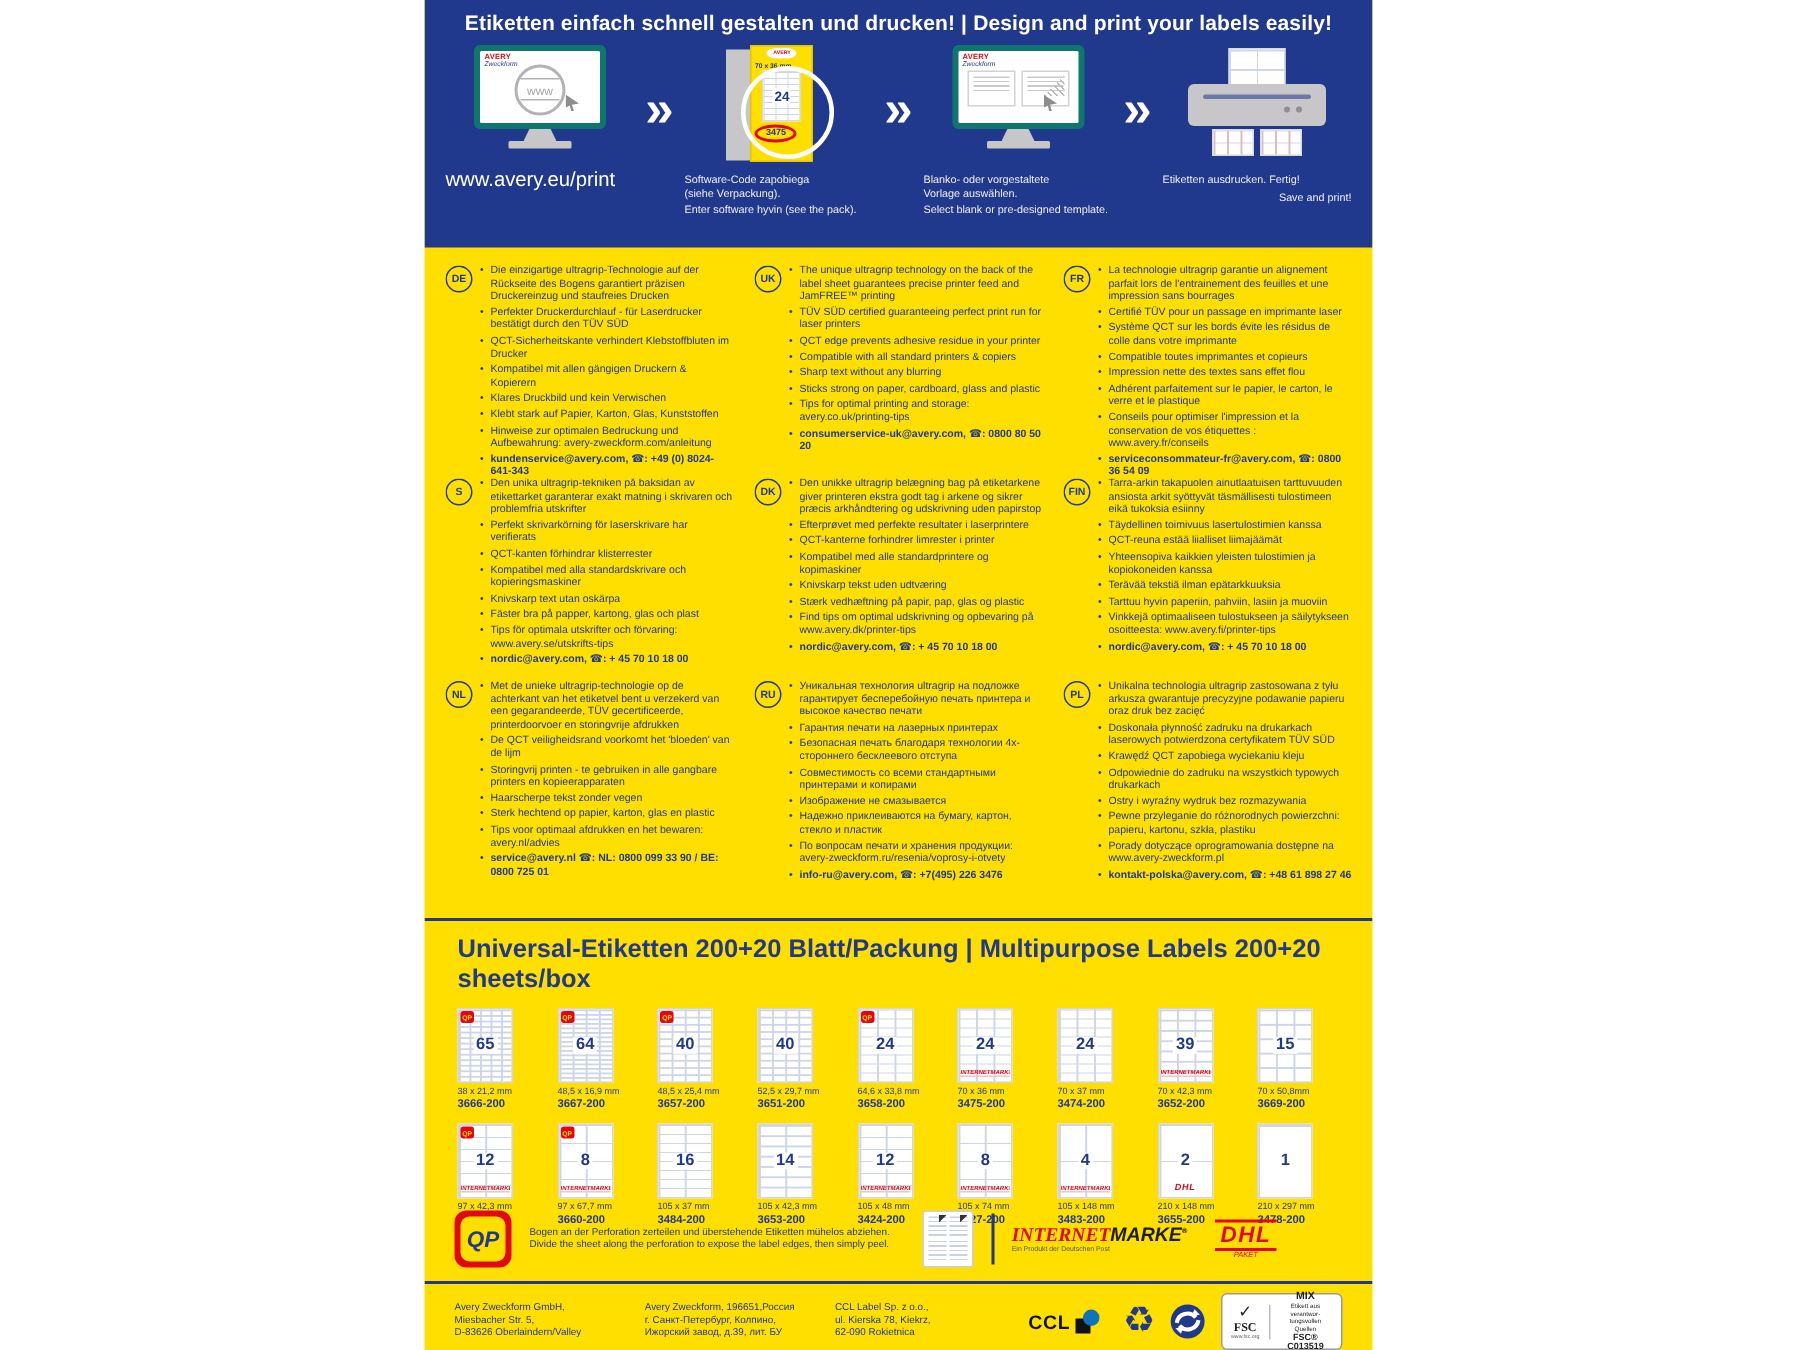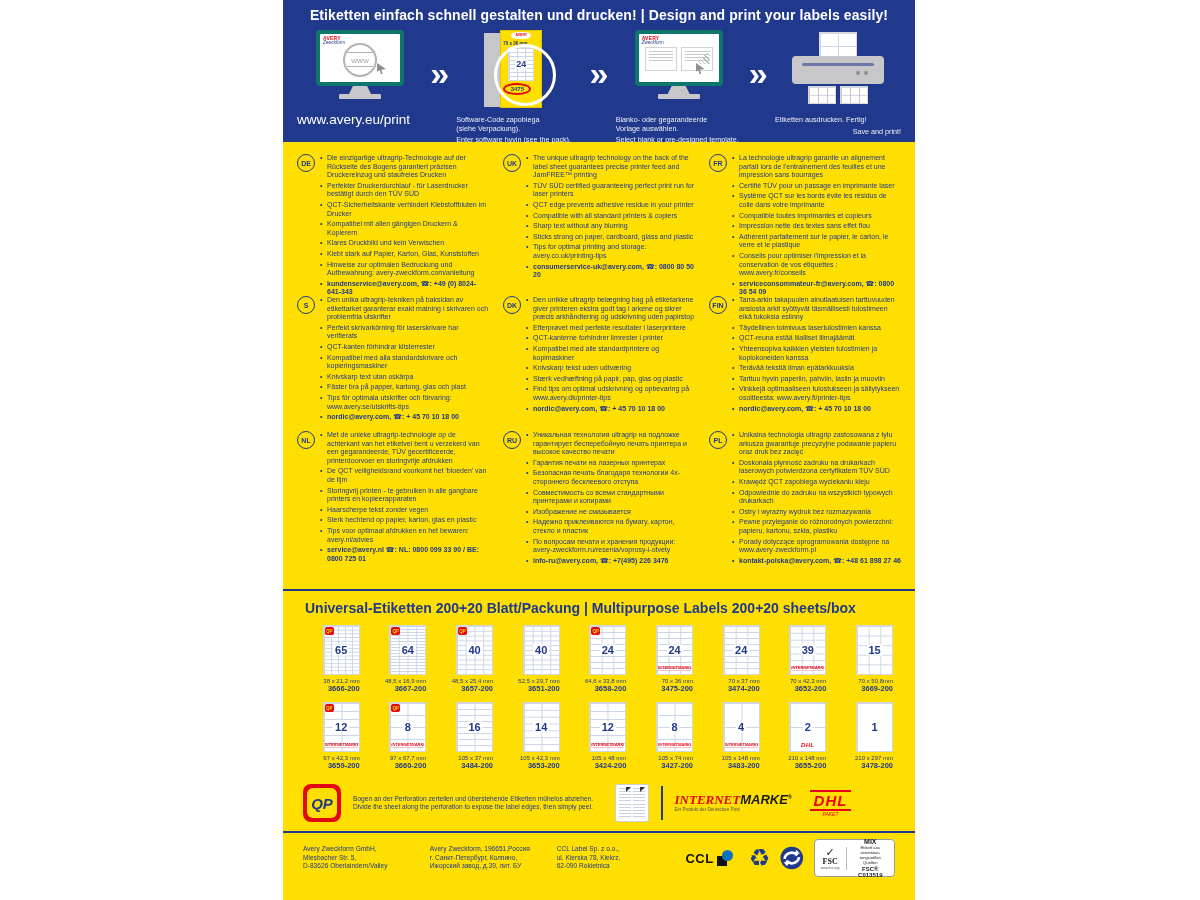--- a/index.html
+++ b/index.html
@@ -1,19 +1,19 @@
 <!DOCTYPE html>
 <html><head>
 <meta charset="utf-8">
 <style>
   html,body{margin:0;padding:0;background:#ffffff;font-family:"Liberation Sans","DejaVu Sans",sans-serif;}
   .page{position:relative;margin-left:283px;width:632px;height:900px;background:#ffdf00;overflow:hidden;}
 
   
-  .hero{height:142px;background:#20398c;box-sizing:border-box;padding:7px 14px 6px;display:flex;flex-direction:column;}
+  .hero{height:165px;background:#20398c;box-sizing:border-box;padding:7px 14px 6px;display:flex;flex-direction:column;}
   .hero-title{color:#fff;font-size:14px;font-weight:bold;text-align:center;margin-bottom:7px;letter-spacing:.1px;}
   .steps{display:flex;flex:1;justify-content:space-between;align-items:flex-start;}
   .step{width:126px;display:flex;flex-direction:column;}
   .art{height:82px;display:flex;align-items:flex-start;justify-content:center;}
   .chev{color:#fff;font-size:34px;font-weight:bold;line-height:1;margin-top:26px;}
   .cap{margin-top:4px;font-size:7.2px;line-height:8.6px;color:#eef0f6;}
   .cap div:nth-child(3){margin-top:3px;}
   .step-print .cap div:nth-child(2){margin-top:3px;text-align:right;}
   .url{margin-top:auto;font-size:13.5px;color:#fff;}
 
@@ -67,23 +67,23 @@
   .lang-badge{flex:0 0 auto;width:16px;height:16px;border:1.6px solid #20398c;border-radius:50%;color:#20398c;font-weight:bold;font-size:7px;display:flex;align-items:center;justify-content:center;background:transparent;}
   .lang-list{list-style:none;margin:0;padding:0;color:#20398c;font-size:7px;line-height:8.6px;}
   .lang-list li{position:relative;padding-left:7px;margin-bottom:2px;}
   .lang-list li:before{content:"•";position:absolute;left:0;top:0;}
   .lang-list li.contact{font-weight:bold;}
 
   .hdiv{height:2px;background:#20398c;}
 
   
   .products{box-sizing:border-box;height:184px;padding:9px 22px 0;}
-  .prod-title{color:#20398c;font-weight:bold;font-size:14px;margin-bottom:9px;}
+  .prod-title{color:#20398c;font-weight:bold;font-size:17px;margin-bottom:9px;}
   .tiles{display:grid;grid-template-columns:repeat(9,1fr);column-gap:12px;row-gap:9px;}
-  .tile{display:flex;flex-direction:column;align-items:flex-end;}
+  .tile{display:flex;flex-direction:column;align-items:flex-start;}
   .sheet{--c:3;--r:8;position:relative;width:37px;height:50px;background:#fff;border:1px solid #d6d6d6;box-sizing:border-box;
      background-image:linear-gradient(to right,#cdd5e8 1px,transparent 1px),linear-gradient(to bottom,#cdd5e8 1px,transparent 1px);
      background-size:calc(100%/var(--c)) calc(100%/var(--r));}
   .count{position:absolute;top:50%;left:50%;transform:translate(-50%,-50%);background:#fff;color:#20398c;font-weight:bold;font-size:11px;line-height:1;padding:0 2px;}
   .qp-mini{position:absolute;top:1px;left:1px;width:9px;height:8px;background:#e30613;border-radius:2px;color:#ffdf00;font-size:4.5px;font-weight:bold;display:flex;align-items:center;justify-content:center;}
   .brand-strip{position:absolute;bottom:3px;left:1px;right:1px;text-align:center;font-weight:bold;font-style:italic;white-space:nowrap;overflow:hidden;}
   .im-strip{font-size:4px;color:#e30613;border-bottom:1px solid #f0c6c8;}
   .dhl-strip{font-size:6px;color:#e30613;letter-spacing:.5px;}
   .size{margin-top:3px;font-size:6px;color:#20398c;}
   .code{font-size:7.5px;font-weight:bold;color:#20398c;}
@@ -208,21 +208,21 @@
                     </span>
               </span>
               <span class="cursor c1"></span>
             </div>
               </div>
             <div class="stand"></div>
               <div class="base"></div>
           </div>
         </div>
         <div class="cap">
-            <div>Blanko- oder gegarandeerde</div>
+            <div>Blanko- oder vorgestaltete</div>
             <div>Vorlage auswählen.</div>
             <div>Select blank or pre-designed template.</div>
           </div>
       </div>
 
       <div class="chev">»</div>
 
       <div class="step step-print">
         <div class="art">
           <div class="printer">

